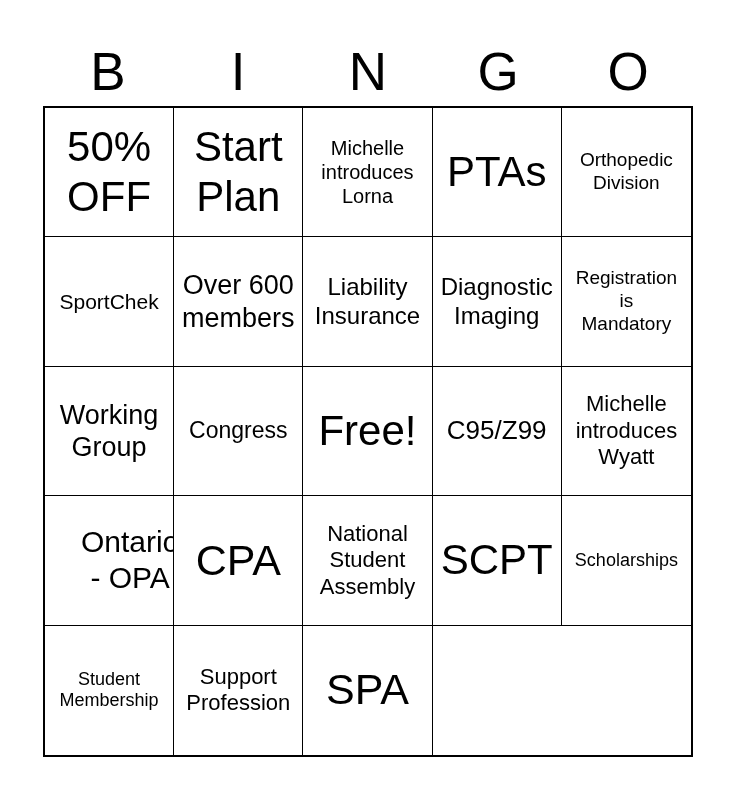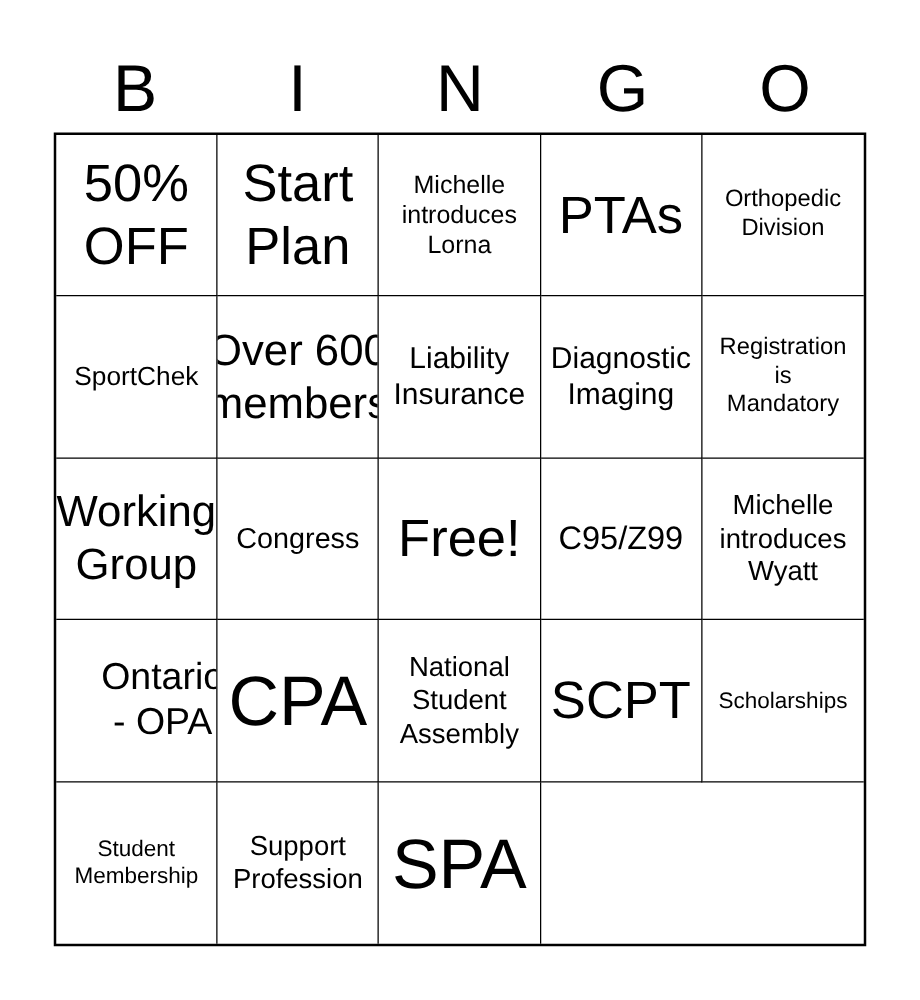--- a/index.html
+++ b/index.html
@@ -58,24 +58,24 @@
   .cell:nth-child(5n) { border-right: none; }
   .cell:nth-child(n+21) { border-bottom: none; }
   .fs18 { font-size: 18px; }
   .fs19 { font-size: 19px; }
   .fs20 { font-size: 20px; }
   .fs21 { font-size: 21px; }
   .fs22 { font-size: 22px; }
   .fs23 { font-size: 23px; }
   .fs24 { font-size: 24px; }
   .fs26 { font-size: 26px; }
-  .fs27 { font-size: 35px; }
+  .fs27 { font-size: 27px; }
   .fs30 { font-size: 30px; padding-left: 44px; }
   .fs42 { font-size: 42px; }
-  .fs46 { font-size: 56px; }
+  .fs46 { font-size: 43px; }
 </style>
 </head>
 <body>
 
 <div class="bingo-header">
   <span class="letter">B</span>
   <span class="letter">I</span>
   <span class="letter">N</span>
   <span class="letter">G</span>
   <span class="letter">O</span>

